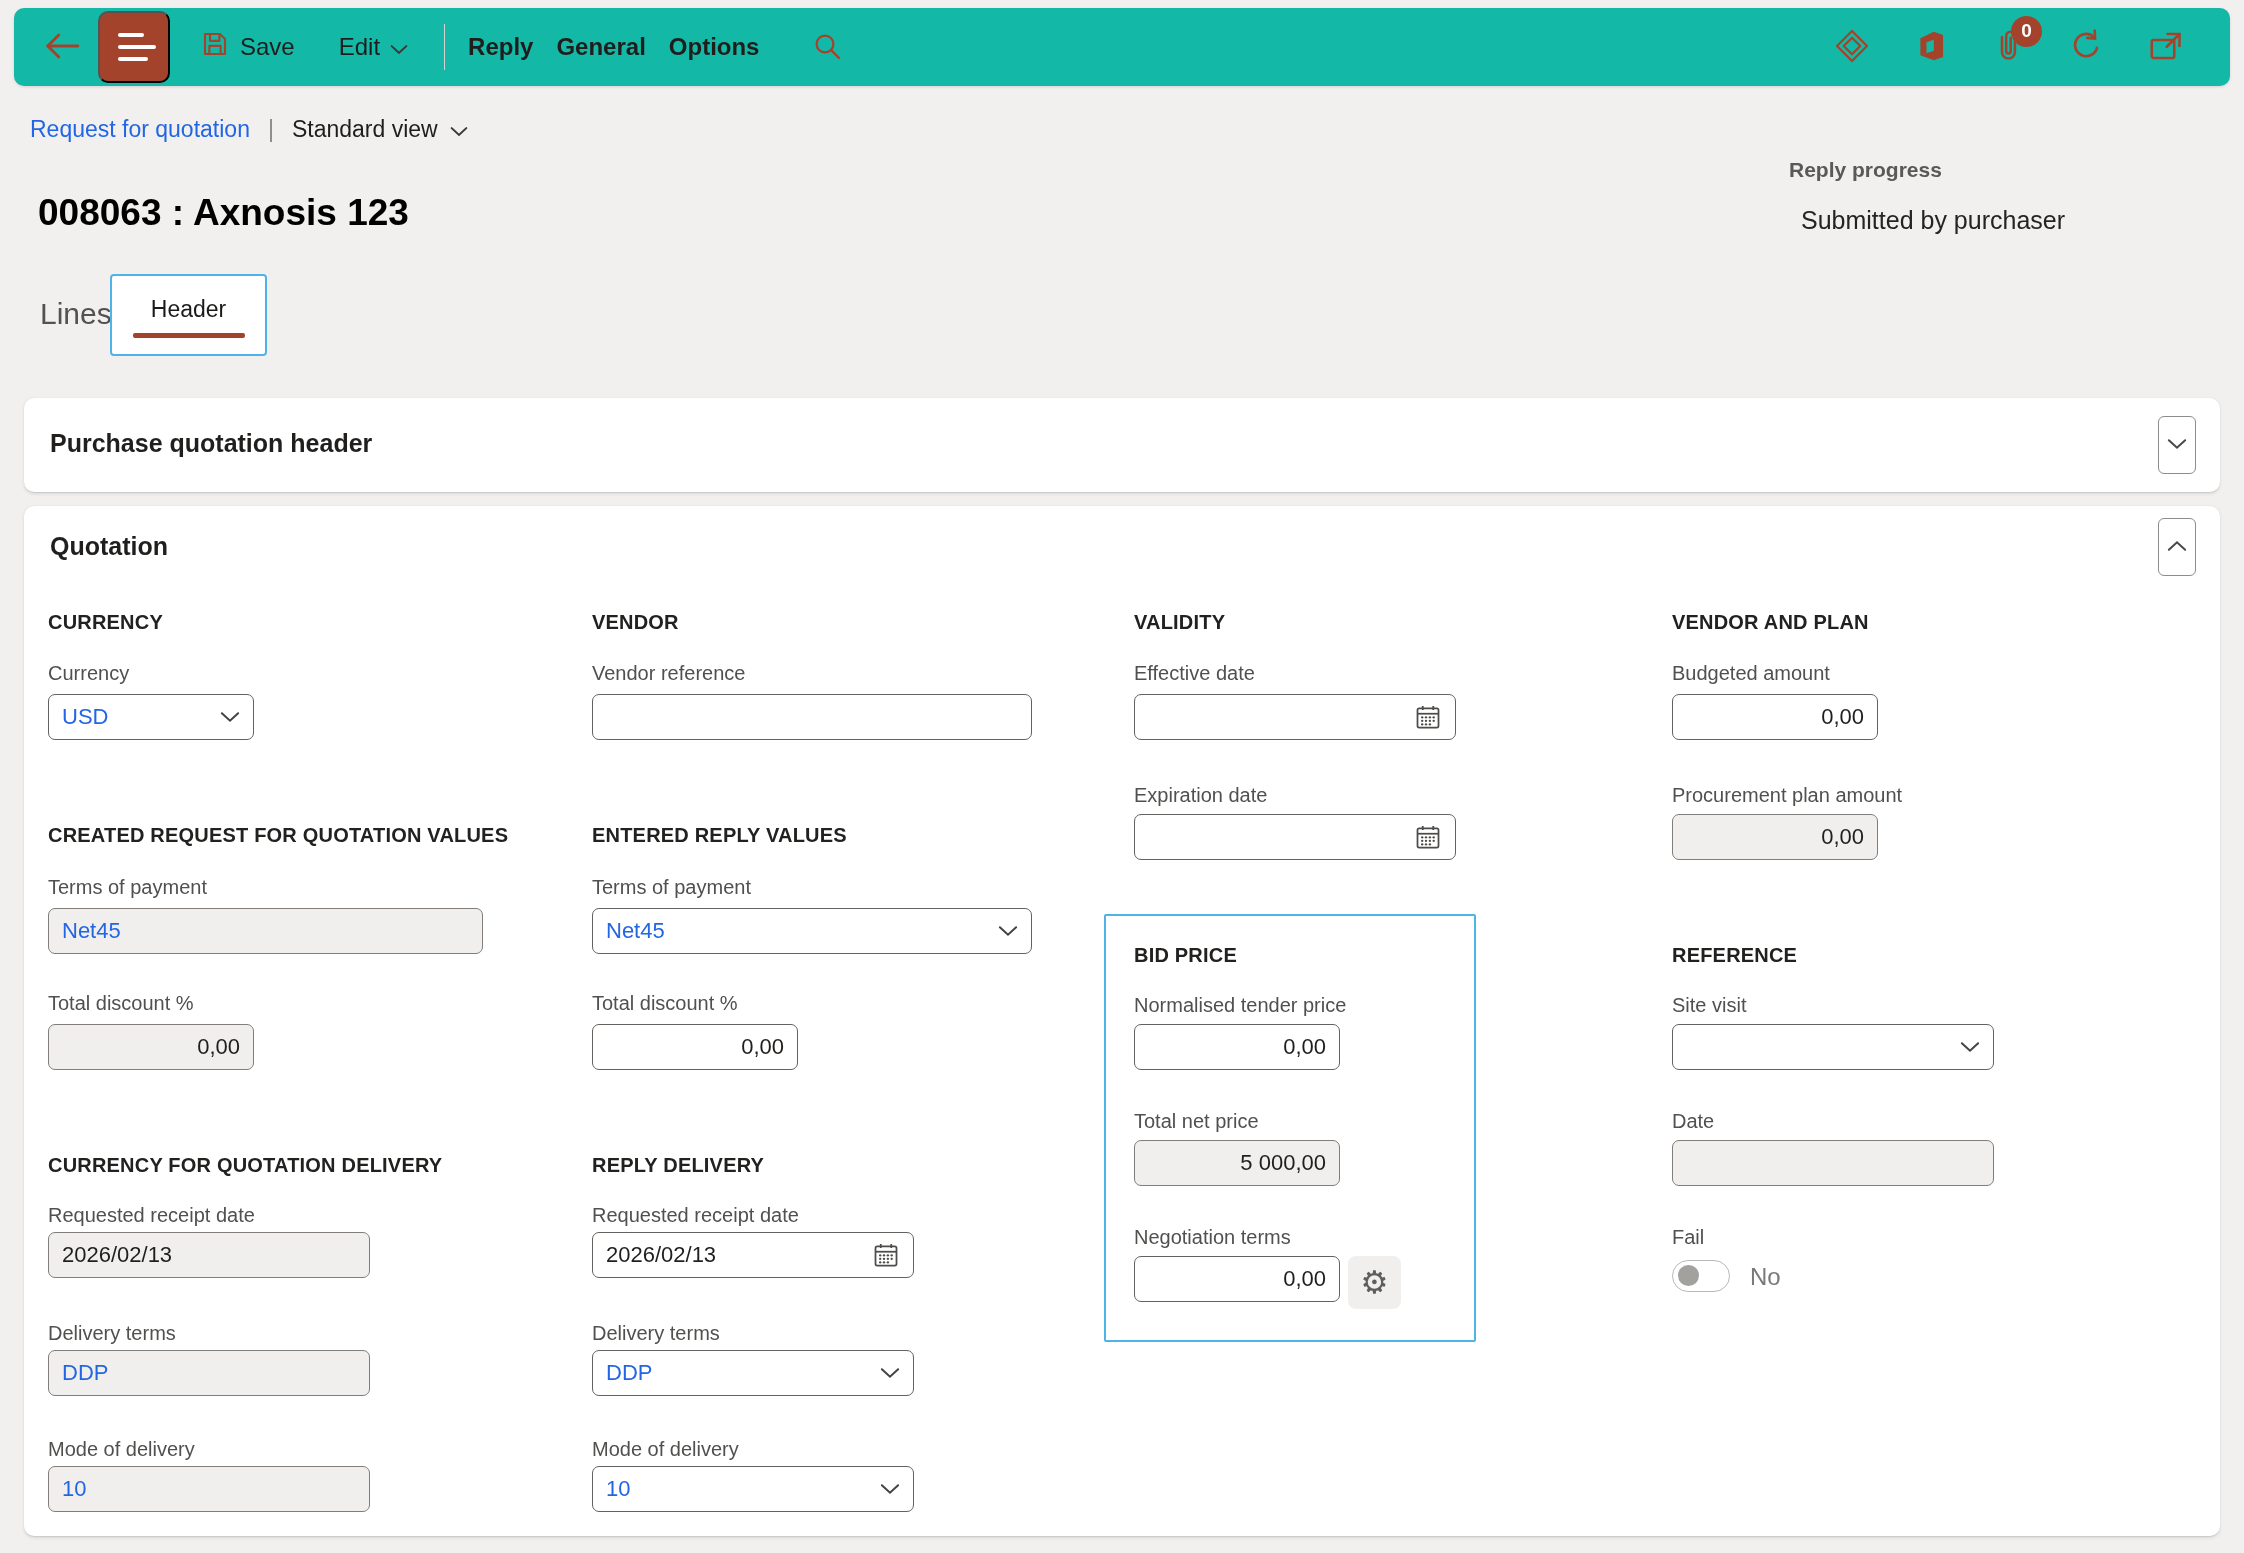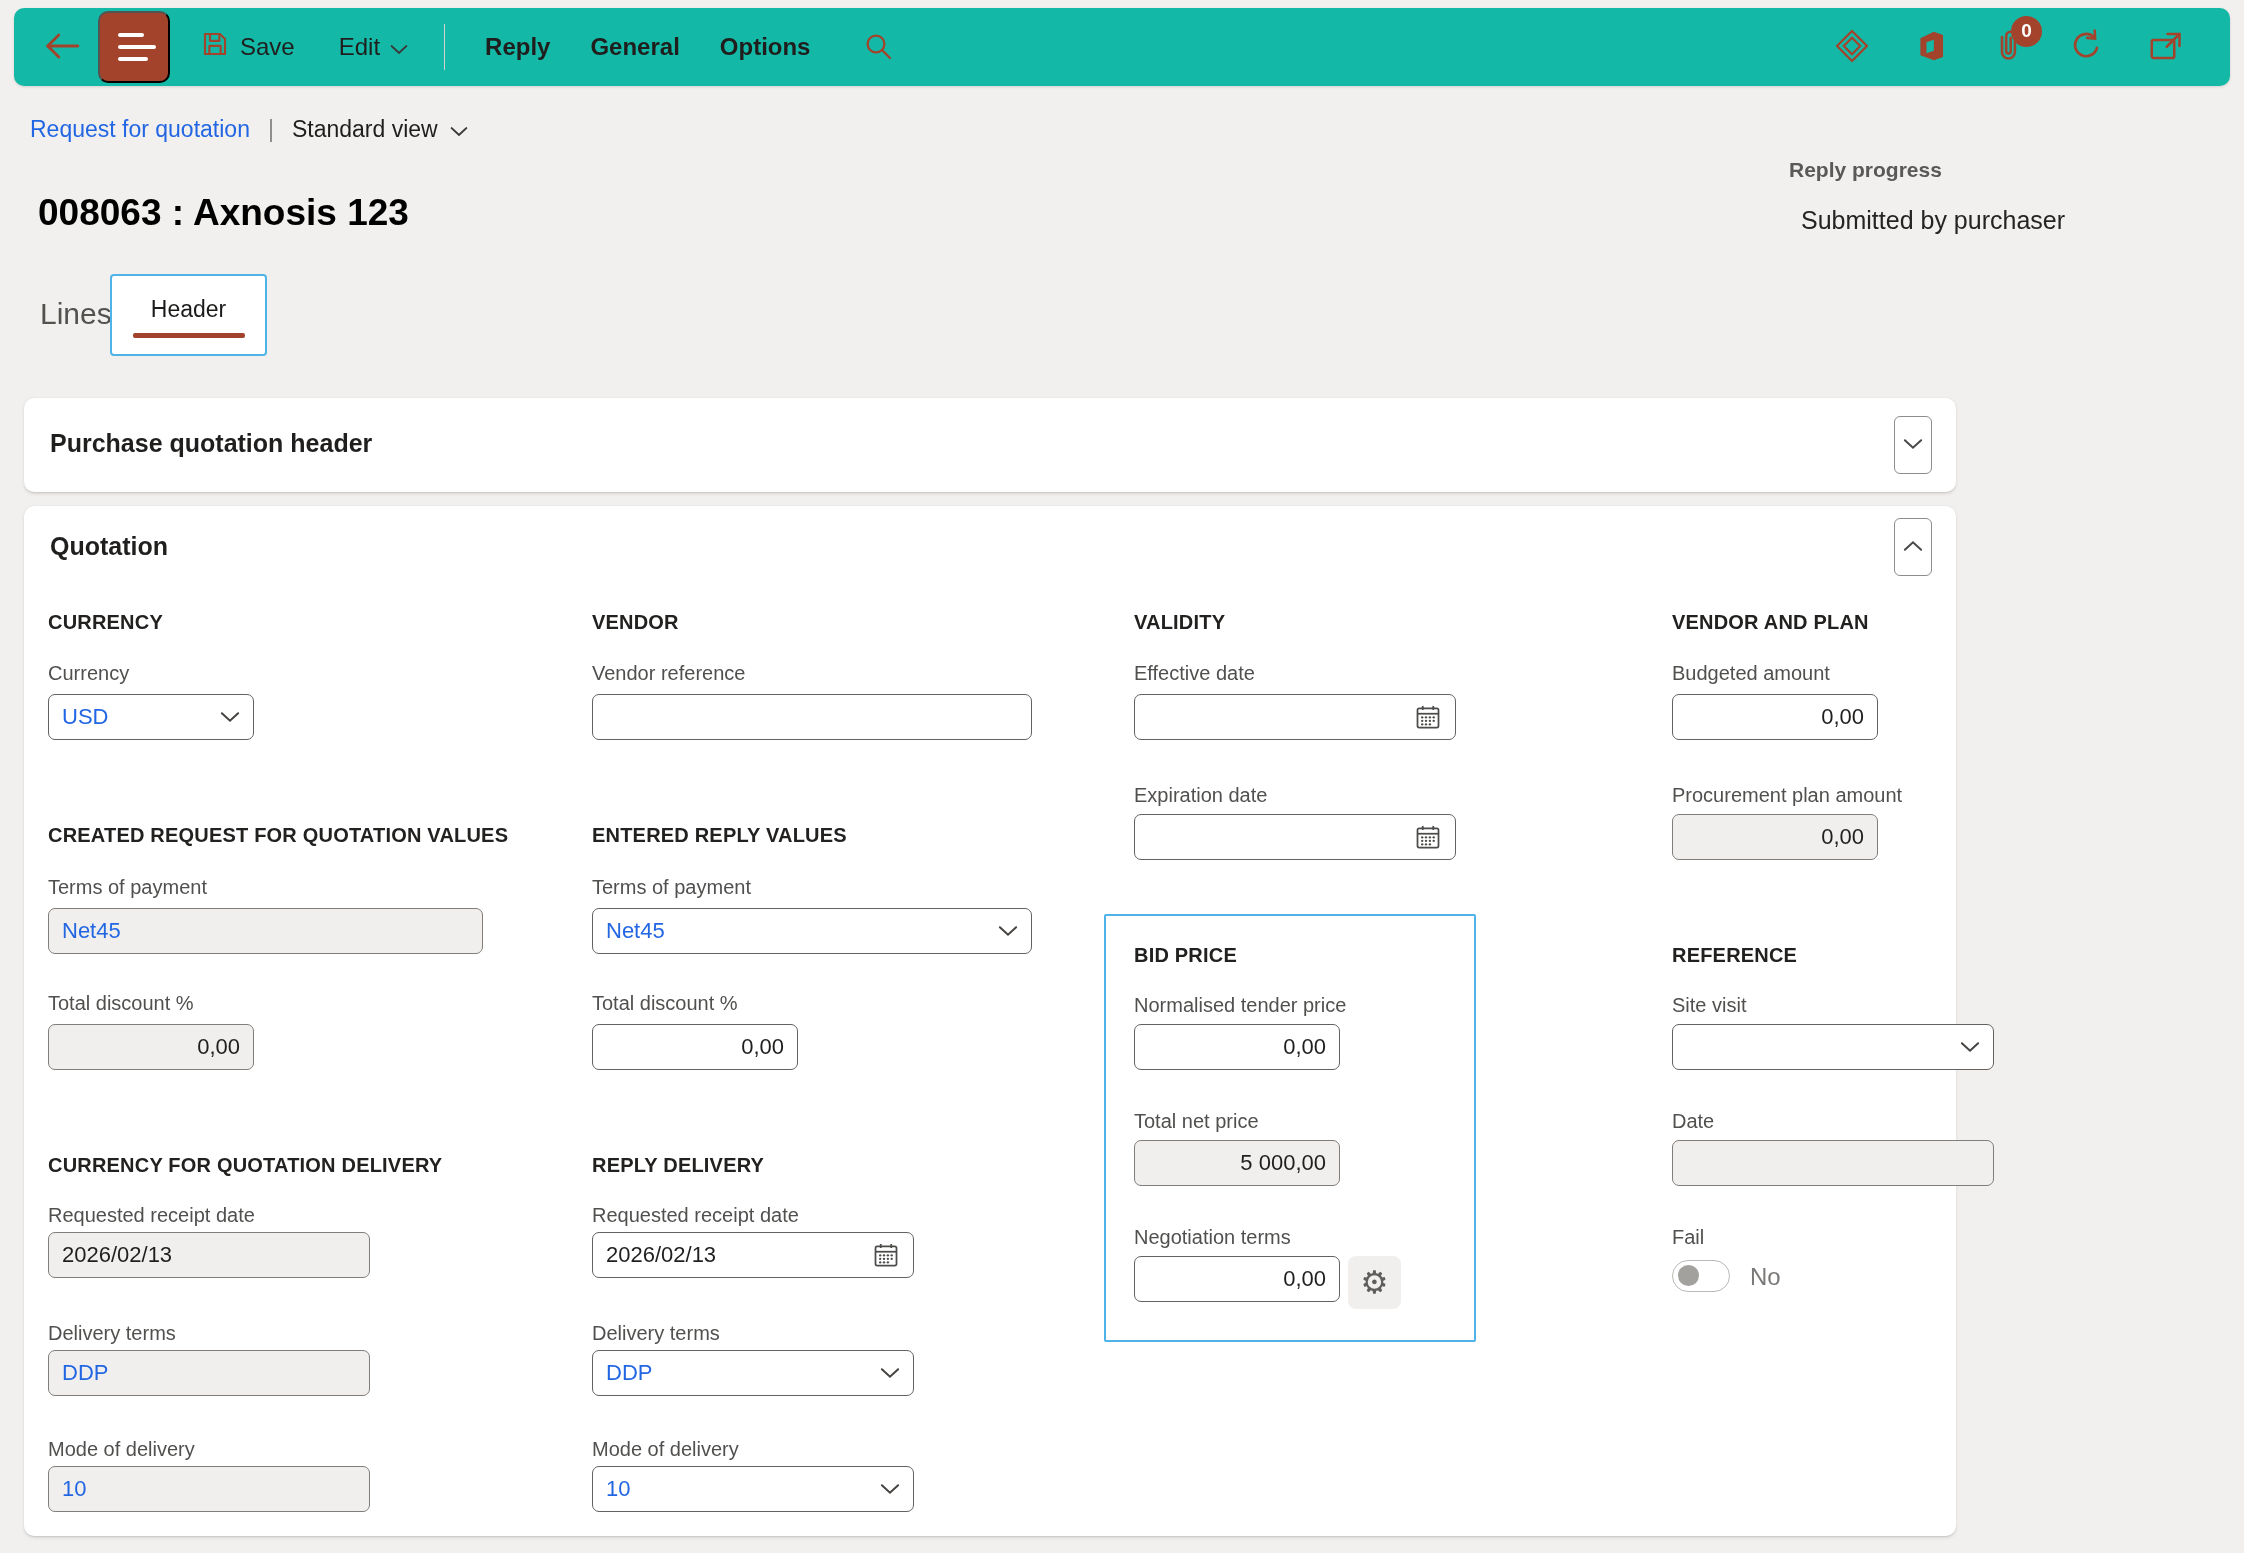--- a/index.html
+++ b/index.html
@@ -35,21 +35,21 @@
     background:var(--accent);display:flex;flex-direction:column;justify-content:center;gap:8px;padding-left:18px;
   }
   .menu-btn span{display:block;height:4px;background:#fff;border-radius:2px;}
   .menu-btn .b1{width:26px;}
   .menu-btn .b2{width:38px;}
   .menu-btn .b3{width:30px;}
   .cmd-item{display:flex;align-items:center;gap:10px;font-size:24px;color:var(--ink);cursor:pointer;}
   .cmd-save{margin-left:30px;}
   .cmd-edit{margin-left:44px;}
   .cmd-divider{width:1px;height:46px;background:#D4D2D0;margin-left:36px;}
-  .cmd-tab{margin-left:40px;font-weight:700;font-size:24px;cursor:pointer;}
+  .cmd-tab{margin-left:23px;font-weight:700;font-size:24px;cursor:pointer;}
   .cmd-search{margin-left:52px;}
   .cmd-spacer{flex:1;}
   .right-icons{display:flex;align-items:center;gap:44px;margin-right:46px;}
   .attach-wrap{position:relative;}
   .badge{
     position:absolute;top:-12px;right:-18px;width:31px;height:31px;border-radius:50%;
     background:var(--accent);color:#fff;font-size:19px;font-weight:700;
     display:flex;align-items:center;justify-content:center;
   }
   
@@ -64,21 +64,21 @@
   .tab-lines{position:absolute;left:40px;top:297px;font-size:30px;color:#54524F;cursor:pointer;}
   .tab-header{
     position:absolute;left:110px;top:274px;width:157px;height:82px;
     border:2px solid var(--focus);border-radius:4px;background:#fff;
     display:flex;flex-direction:column;align-items:center;padding-top:20px;cursor:pointer;
   }
   .tab-header .txt{font-size:23px;color:#1C1B1A;}
   .tab-header .under{margin-top:10px;width:112px;height:5px;background:var(--accent);border-radius:2px;}
   
   .card{
-    position:absolute;left:24px;width:1932px;background:#fff;border-radius:10px;
+    position:absolute;left:24px;width:2196px;background:#fff;border-radius:10px;
     box-shadow:0 1.6px 3.6px rgba(0,0,0,.1),0 .3px .9px rgba(0,0,0,.08);
   }
   #card1{top:398px;height:94px;}
   #card2{top:506px;height:1030px;}
   .card-title{position:absolute;left:26px;font-size:25px;font-weight:700;color:#201F1E;}
   #card1 .card-title{top:31px;}
   #card2 .card-title{top:26px;}
   .collapse-btn{
     position:absolute;right:24px;width:38px;height:58px;background:#fff;
     border:1px solid #91929;border:1px solid #8F8D8A;border-radius:6px;

